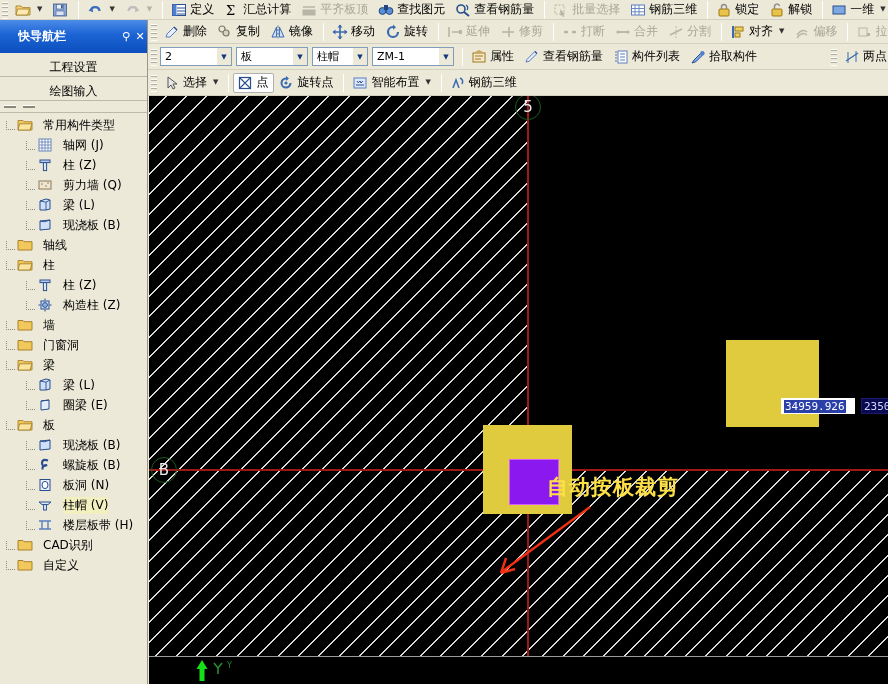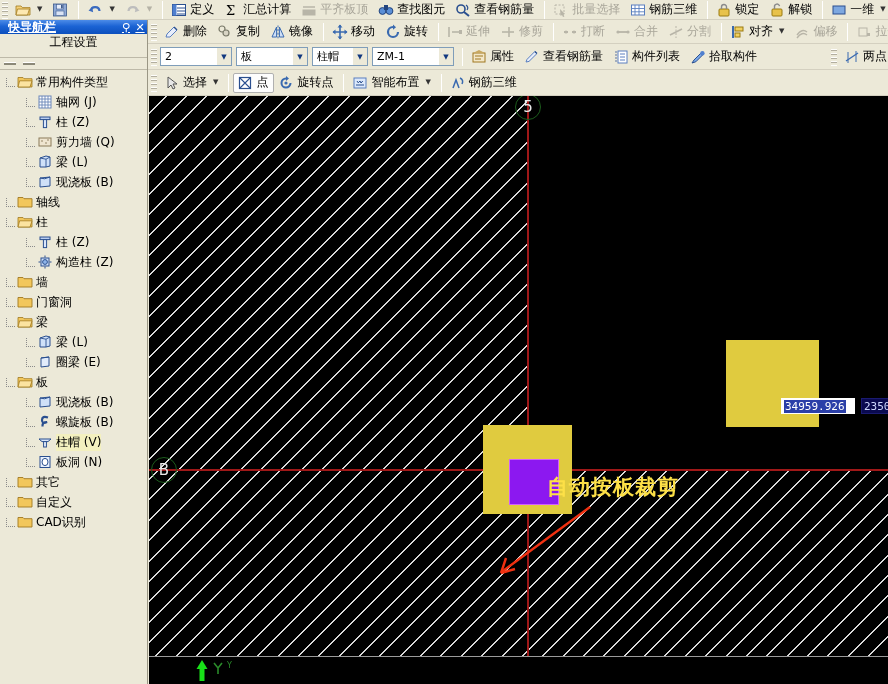--- a/index.html
+++ b/index.html
@@ -55,43 +55,43 @@
     font-size:7px; color:#11387f;
   }
 
   
   #row3 { top:70px; height:26px; width:888px;text-align:right; }
 
   
   #navpanel { position:absolute; left:0; top:20px; width:148px; height:664px;
               background:#ece9d8; border-right:1px solid #9a9684; }
   #navtitle {
-    height:14px; background:linear-gradient(to bottom,#4c8ce8 0%,#1b63d4 45%,#0c4fbd 100%);
+    height:33px; background:linear-gradient(to bottom,#4c8ce8 0%,#1b63d4 45%,#0c4fbd 100%);
     color:#fff; font-weight:bold; font-size:12px; display:flex;
-    align-items:center; padding-left:8px;text-decoration:underline;
+    align-items:center; padding-left:18px;
   }
   #navtitle .ttl { flex:1; white-space:nowrap; overflow:hidden;}
   #navtitle .tbicon { width:14px; text-align:center; color:#fff; font-size:11px; }
   .navitem {
-    height:24px; display:flex; align-items:flex-start; justify-content:center;
+    height:24px; display:flex; align-items:flex-end; justify-content:center;
     border-bottom:1px solid #bdb9a8; background:#ece9d8; font-size:12px;
   }
   #navsplit { height:12px; background:#ece9d8; border-bottom:1px solid #bdb9a8;
               display:flex; align-items:center; padding-left:4px; gap:7px;}
   #navsplit i { display:block; width:12px; height:3px;
                 background:#8b8878; border-top:1px solid #fff; }
 
   
   #tree { position:absolute; left:0; top:0; width:148px;
           background:#ece9d8; padding:2px 0 0 4px; }
   .tr { height:20px; display:flex; align-items:center; white-space:nowrap;
         font-size:12px; }
   .tr.lvl1 { padding-left:2px; }
   .tr.lvl2 { padding-left:22px; }
-  .tr .lbl { margin-left:3px; }
+  .tr .lbl { margin-left:10px; }
   .tr .lbl.sel { background:#f3f0bf; }
 
   
   #canvas { position:absolute; left:149px; top:96px; width:739px; height:588px;
             background:#000; overflow:hidden; }
   #hatch { position:absolute; left:0; top:0; width:739px; height:560px;
     background:
       repeating-linear-gradient(-45deg,
         rgba(255,255,255,0) 0px, rgba(255,255,255,0) 13px,
         rgba(255,255,255,.85) 13px, rgba(255,255,255,.85) 14.4px);
@@ -478,20 +478,23 @@
   <div id="navpanel">
     <div id="navtitle">
       <span class="ttl">快导航栏</span>
       <span class="tbicon">⚲</span>
       <span class="tbicon">✕</span>
     </div>
     <div id="navitems">
         <div class="navitem">
           <span>工程设置</span>
         </div>
+        <div class="navitem">
+          <span>绘图输入</span>
+        </div>
       </div>
     <div id="navsplit">
       <i></i>
         <i></i>
     </div>
     <div style="position:relative;height:575px;overflow:hidden;">
       <div id="tree">
           <div class="tr lvl1">
             <span style="display:block;width:9px;height:9px;border-left:1px dotted #8a8a8a;border-bottom:1px dotted #8a8a8a;margin-right:2px;"></span>
             <svg class="ico" viewBox="0 0 16 16">
@@ -631,53 +634,54 @@
           <div class="tr lvl2">
             <span style="display:block;width:9px;height:9px;border-left:1px dotted #8a8a8a;border-bottom:1px dotted #8a8a8a;margin-right:2px;"></span>
             <svg class="ico" viewBox="0 0 16 16">
               <path d="M11 3.5 q-6-2-6 2.5 t5 2 q-5 0 -4.5 4.5" stroke="#2a4f8f" stroke-width="2.2" fill="none"></path>
             </svg>
             <span class="lbl">螺旋板 (B)</span>
           </div>
           <div class="tr lvl2">
             <span style="display:block;width:9px;height:9px;border-left:1px dotted #8a8a8a;border-bottom:1px dotted #8a8a8a;margin-right:2px;"></span>
             <svg class="ico" viewBox="0 0 16 16">
+              <rect x="3" y="2.5" width="10" height="11" fill="#e8f0fd" stroke="#2a4f8f"></rect>
+              <ellipse cx="8" cy="8" rx="3" ry="3.6" fill="#fff" stroke="#2a4f8f"></ellipse>
+            </svg>
+            <span class="lbl">板洞 (N)</span>
+          </div>
+          <div class="tr lvl2">
+            <span style="display:block;width:9px;height:9px;border-left:1px dotted #8a8a8a;border-bottom:1px dotted #8a8a8a;margin-right:2px;"></span>
+            <svg class="ico" viewBox="0 0 16 16">
               <path d="M2 5h12l-3 2.6H5Z" fill="#d9e6fa" stroke="#2a4f8f"></path>
               <rect x="6.6" y="7.6" width="2.8" height="5.4" fill="#e8f0fd" stroke="#2a4f8f"></rect>
             </svg>
             <span class="lbl sel">柱帽 (V)</span>
           </div>
           <div class="tr lvl2">
             <span style="display:block;width:9px;height:9px;border-left:1px dotted #8a8a8a;border-bottom:1px dotted #8a8a8a;margin-right:2px;"></span>
             <svg class="ico" viewBox="0 0 16 16">
-              <rect x="3" y="2.5" width="10" height="11" fill="#e8f0fd" stroke="#2a4f8f"></rect>
-              <ellipse cx="8" cy="8" rx="3" ry="3.6" fill="#fff" stroke="#2a4f8f"></ellipse>
-            </svg>
-            <span class="lbl">板洞 (N)</span>
+              <path d="M2 4h12M2 12h12" stroke="#5a7fbf" stroke-width="1.6"></path>
+              <path d="M5 4v8M11 4v8" stroke="#5a7fbf" stroke-width="1.4"></path>
+            </svg>
+            <span class="lbl">楼层板带 (H)</span>
           </div>
           <div class="tr lvl1">
             <span style="display:block;width:9px;height:9px;border-left:1px dotted #8a8a8a;border-bottom:1px dotted #8a8a8a;margin-right:2px;"></span>
             <svg class="ico" viewBox="0 0 16 16">
               <path d="M1 3.5h5l1 1.2h8V13H1z" fill="#f2c75c" stroke="#a07820" stroke-width=".9"></path>
             </svg>
-            <span class="lbl">其它</span>
+            <span class="lbl">CAD识别</span>
           </div>
           <div class="tr lvl1">
             <span style="display:block;width:9px;height:9px;border-left:1px dotted #8a8a8a;border-bottom:1px dotted #8a8a8a;margin-right:2px;"></span>
             <svg class="ico" viewBox="0 0 16 16">
               <path d="M1 3.5h5l1 1.2h8V13H1z" fill="#f2c75c" stroke="#a07820" stroke-width=".9"></path>
             </svg>
             <span class="lbl">自定义</span>
-          </div>
-          <div class="tr lvl1">
-            <span style="display:block;width:9px;height:9px;border-left:1px dotted #8a8a8a;border-bottom:1px dotted #8a8a8a;margin-right:2px;"></span>
-            <svg class="ico" viewBox="0 0 16 16">
-              <path d="M1 3.5h5l1 1.2h8V13H1z" fill="#f2c75c" stroke="#a07820" stroke-width=".9"></path>
-            </svg>
-            <span class="lbl">CAD识别</span>
           </div>
         </div>
     </div>
   </div>
 
   <div id="canvas">
     <div id="hatch"></div>
     <div id="hole"></div>
 
     <div class="axline red" style="left:378px; top:0; width:2px; height:560px;"></div>

